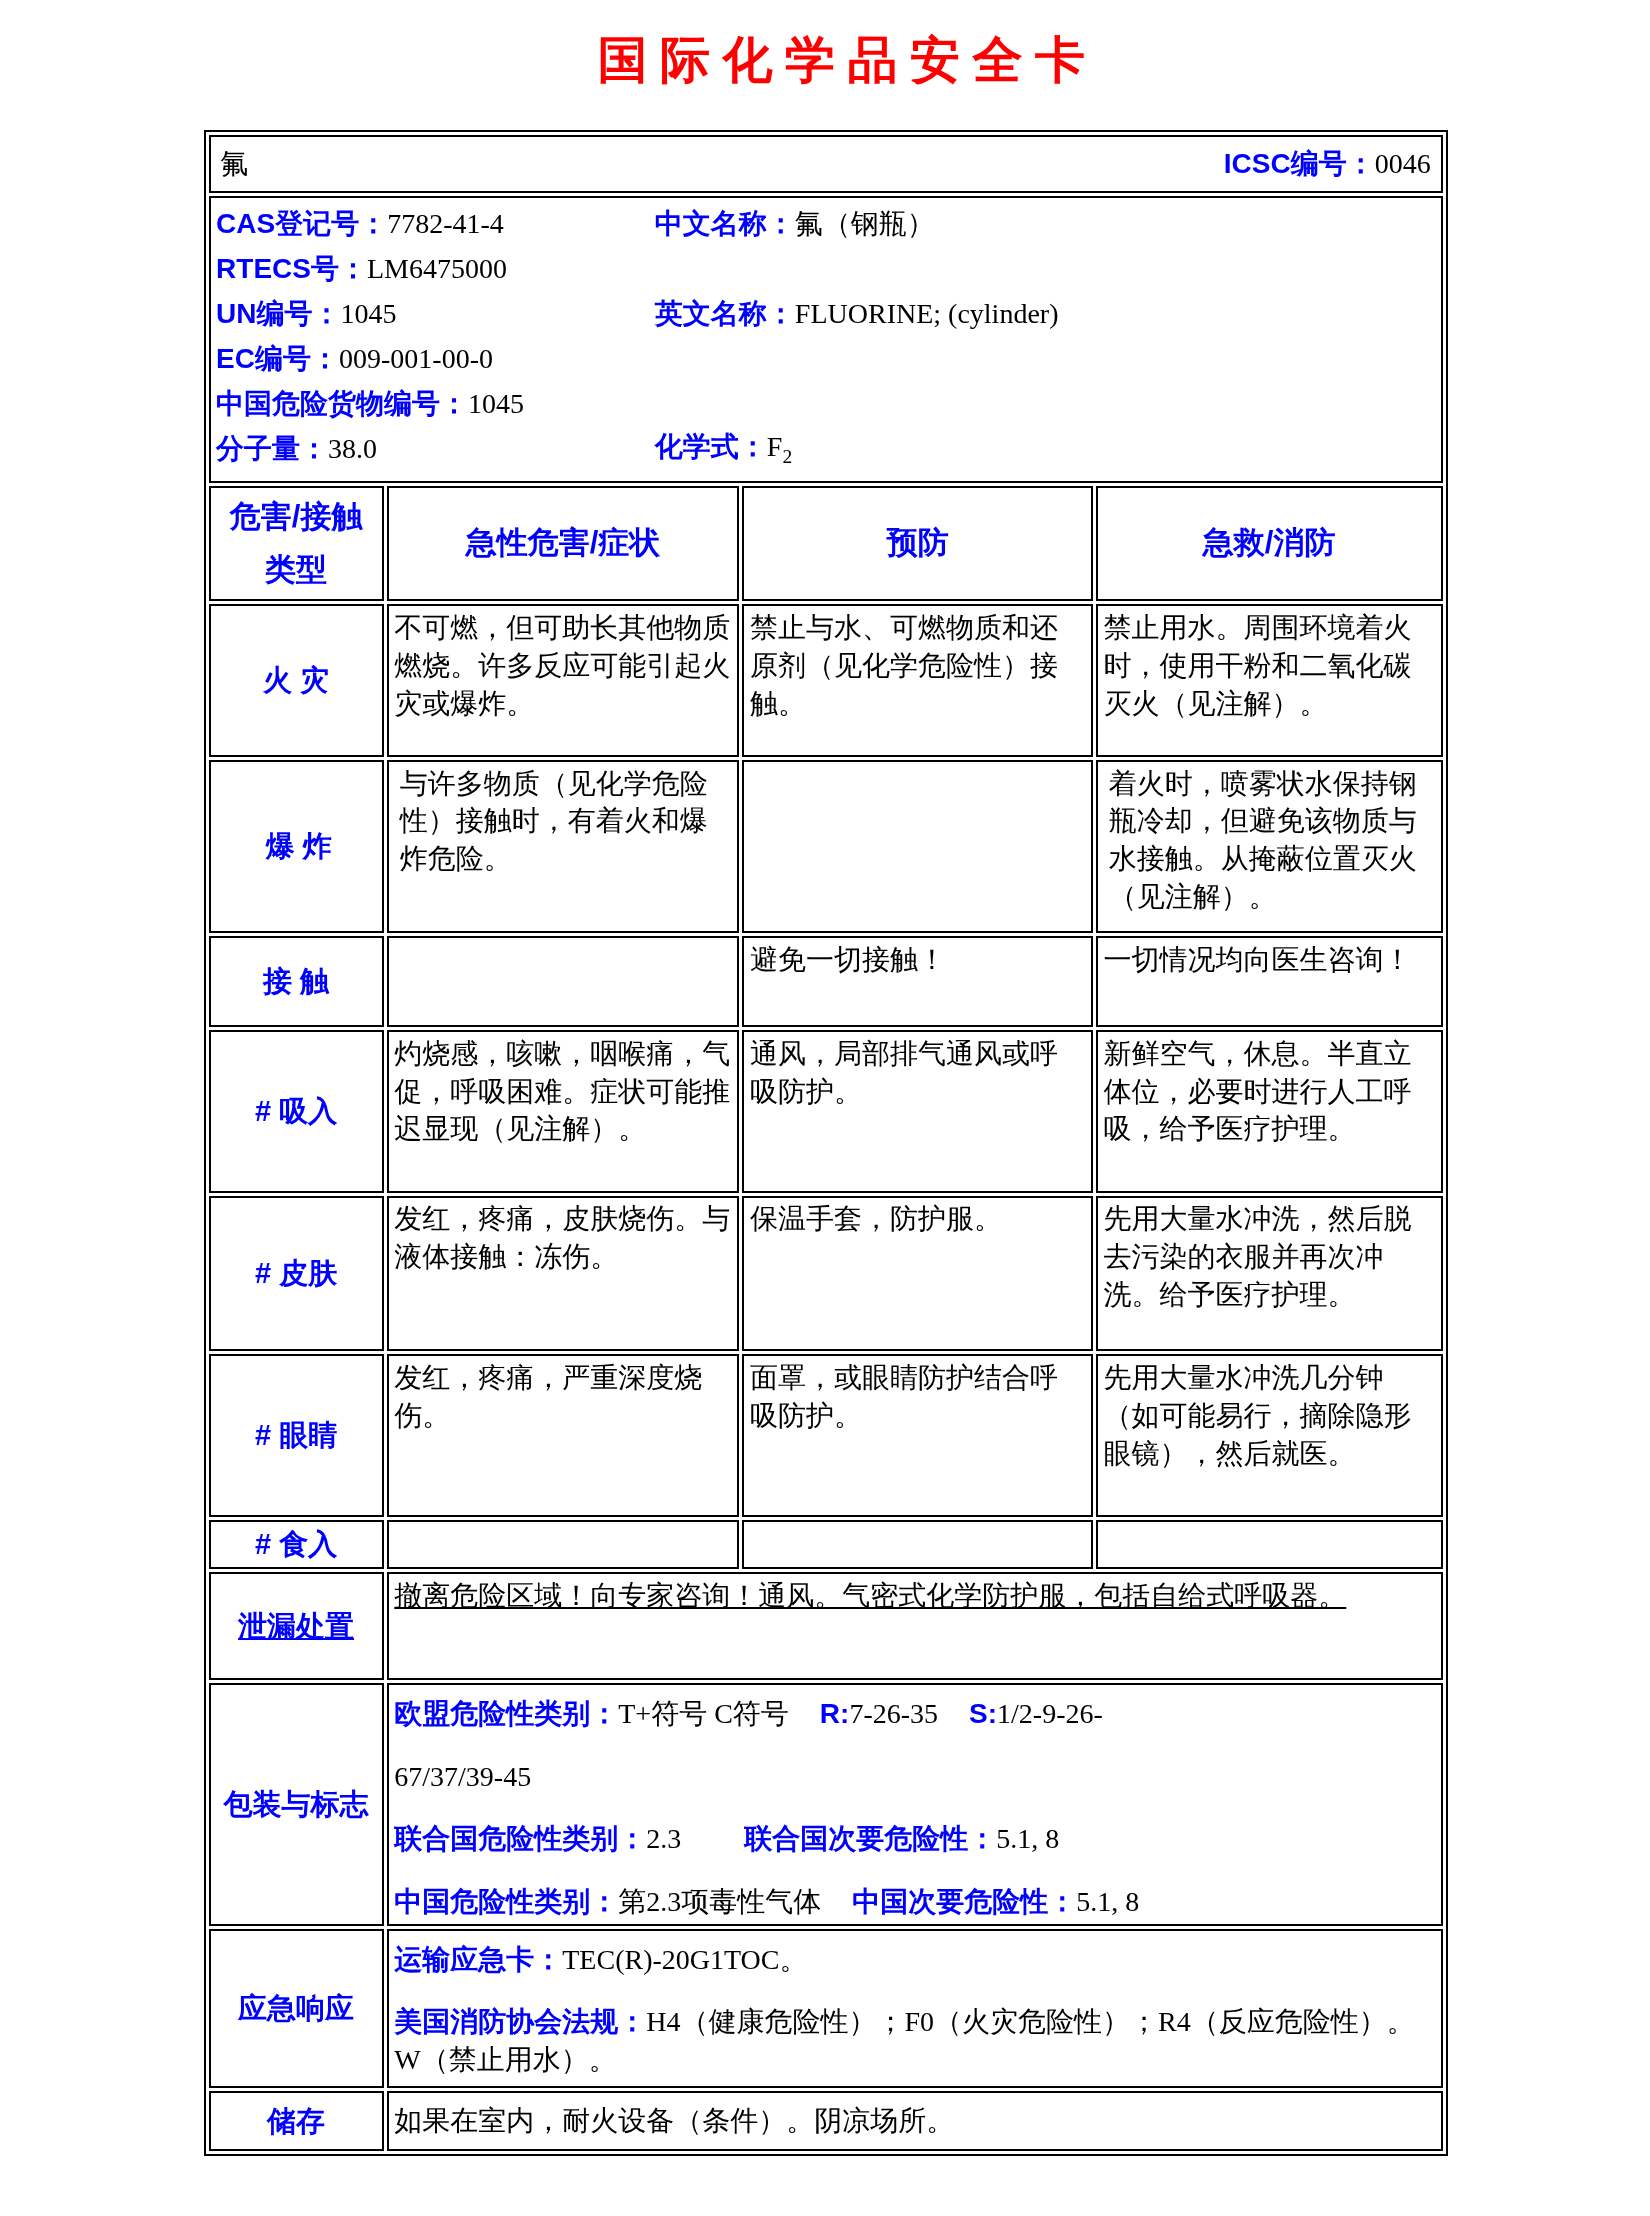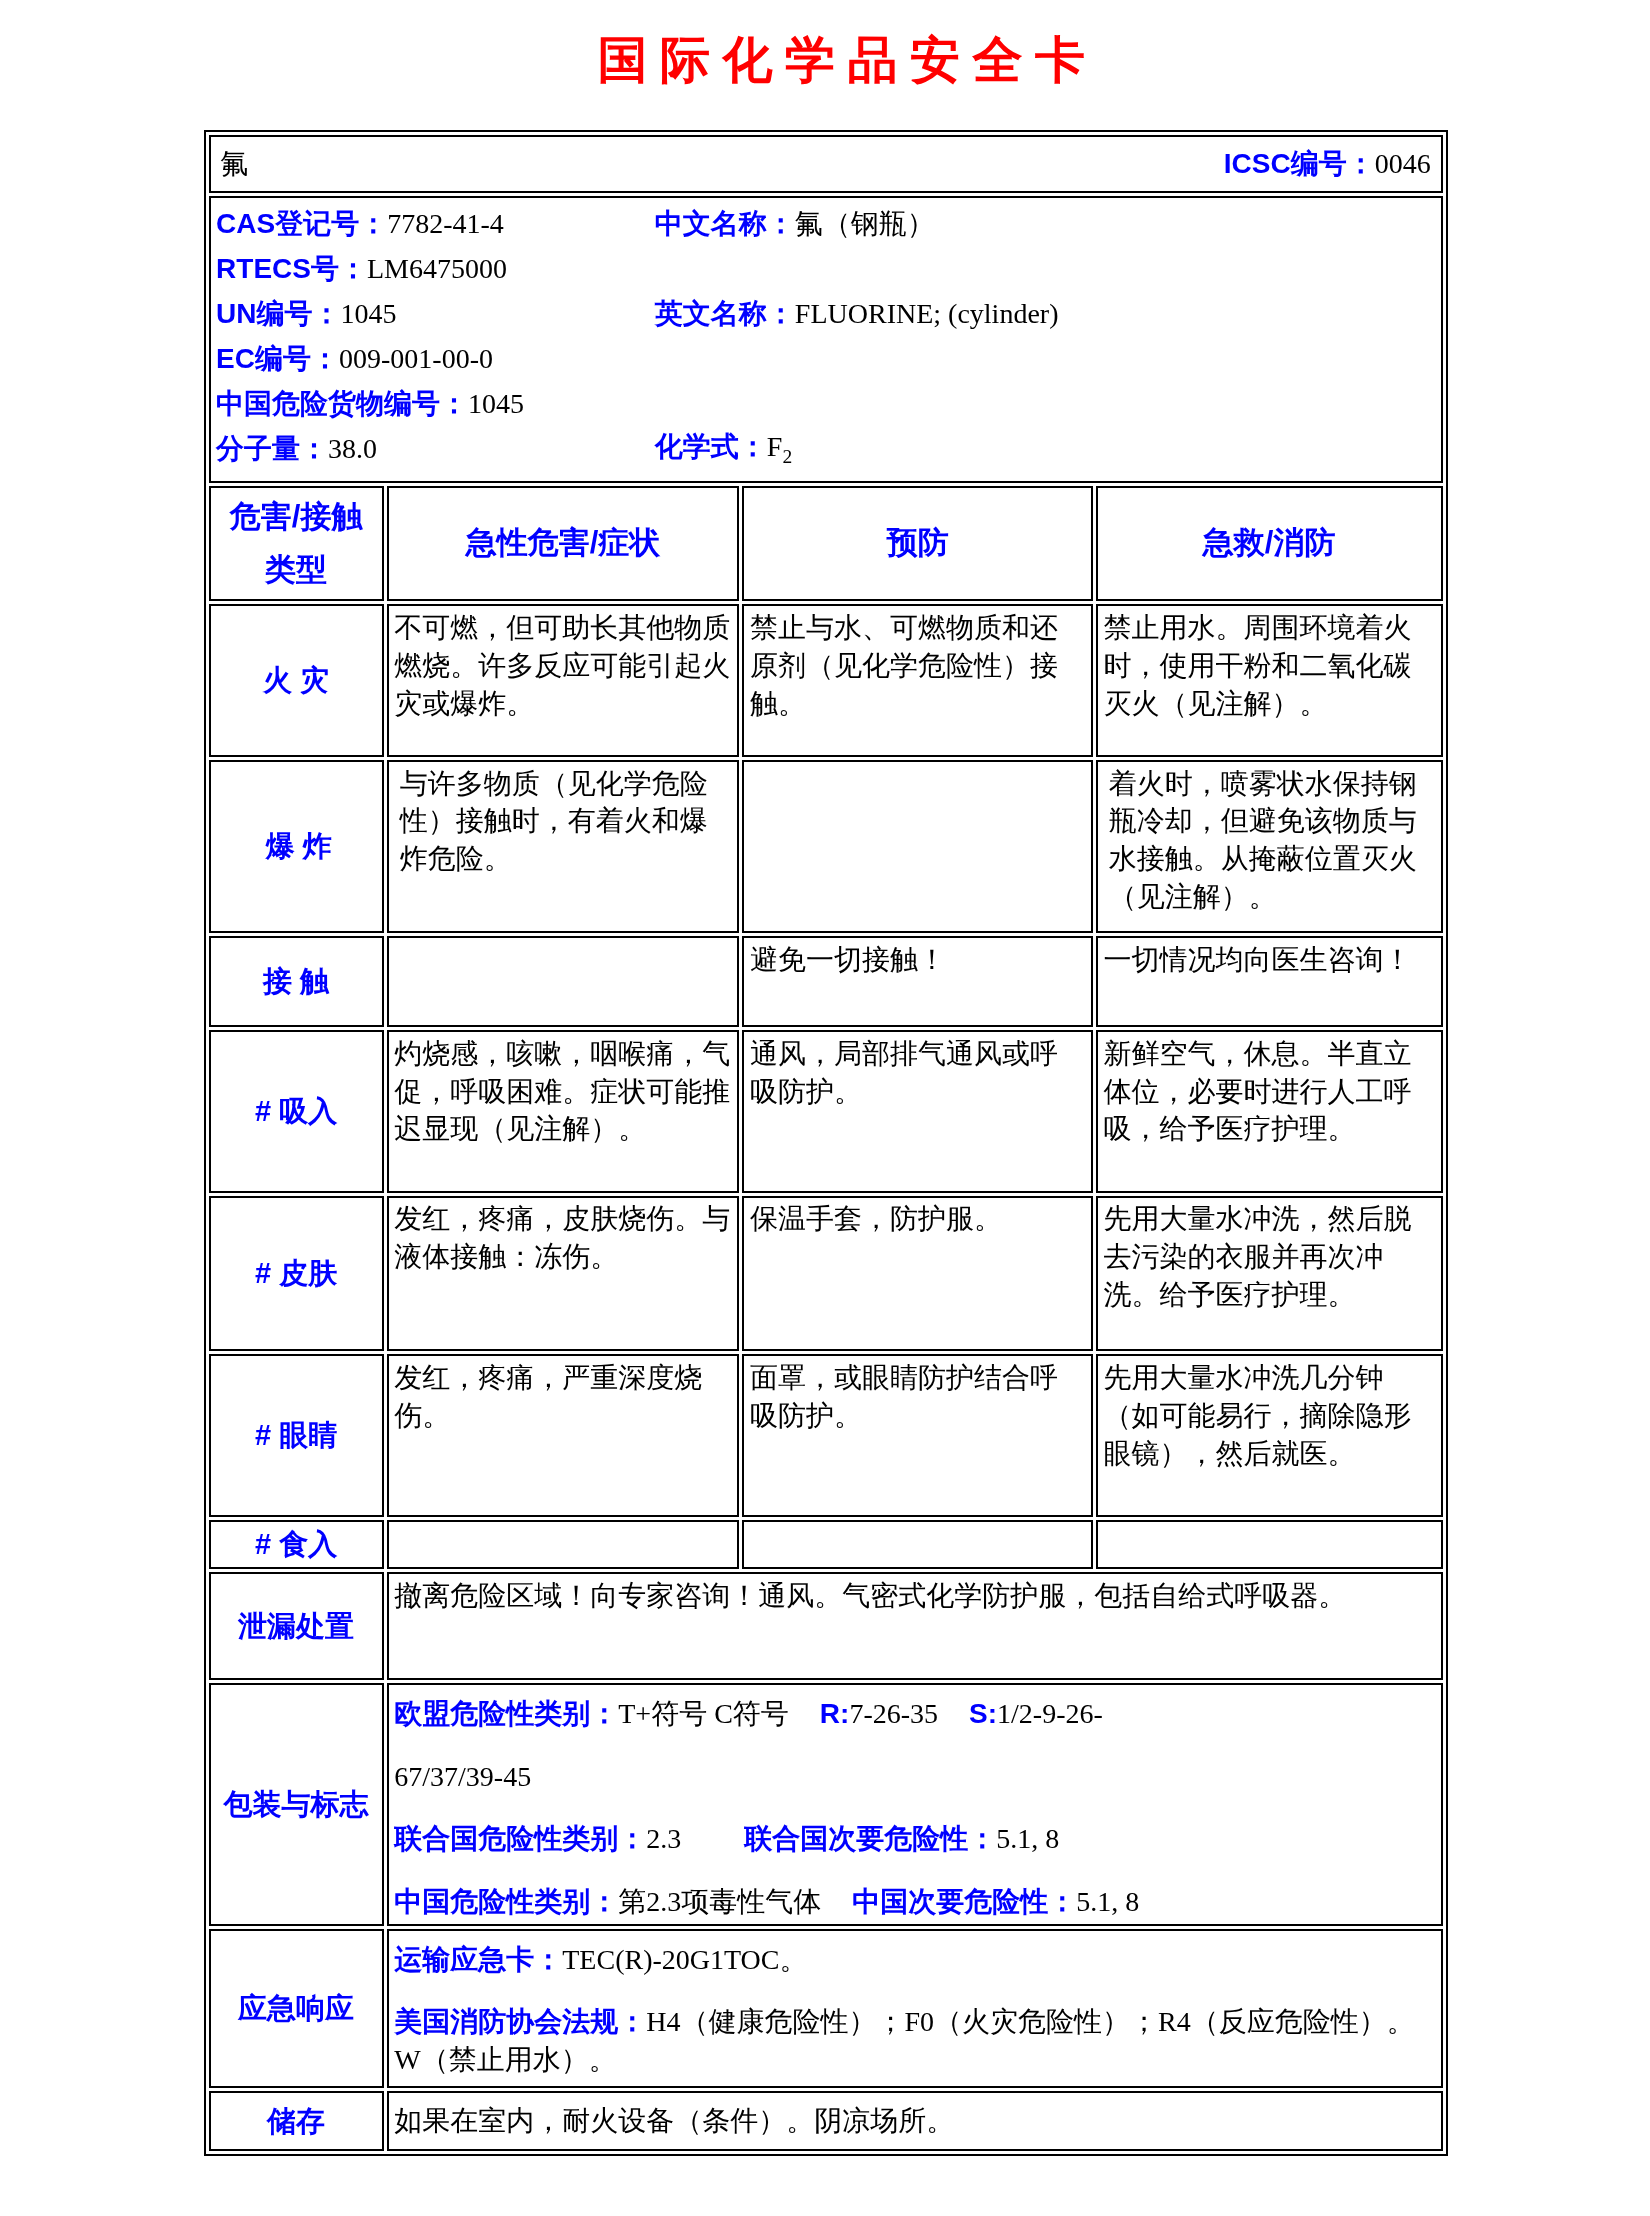--- a/index.html
+++ b/index.html
@@ -89,21 +89,21 @@
   .row-icsc td      { height: 49px;  vertical-align: middle; }
   .row-ids td       { height: 259px; }
   .row-headers td   { height: 103px; }
   .row-fire td      { height: 143px; }
   .row-explosion td { height: 164px; padding-left: 11px; }
   .row-contact td   { height: 81px; }
   .row-inhalation td{ height: 153px; }
   .row-skin td      { height: 146px; }
   .row-eyes td      { height: 153px; }
   .row-ingestion td { height: 40px;  }
-  .row-spill td     { height: 98px; }
+  .row-spill td     { height: 98px; text-decoration: underline; }
   .row-packaging td { height: 187px; }
   .row-emergency td { height: 150px; }
   .row-storage td   { height: 50px; vertical-align: middle; }
   
   .para { margin: 7px 0 0 0; }
   .para + .para { margin-top: 25px; }
   .gap-m { margin-left: 31px; }
   .gap-l { margin-left: 63px; }
 </style>
 </head>

